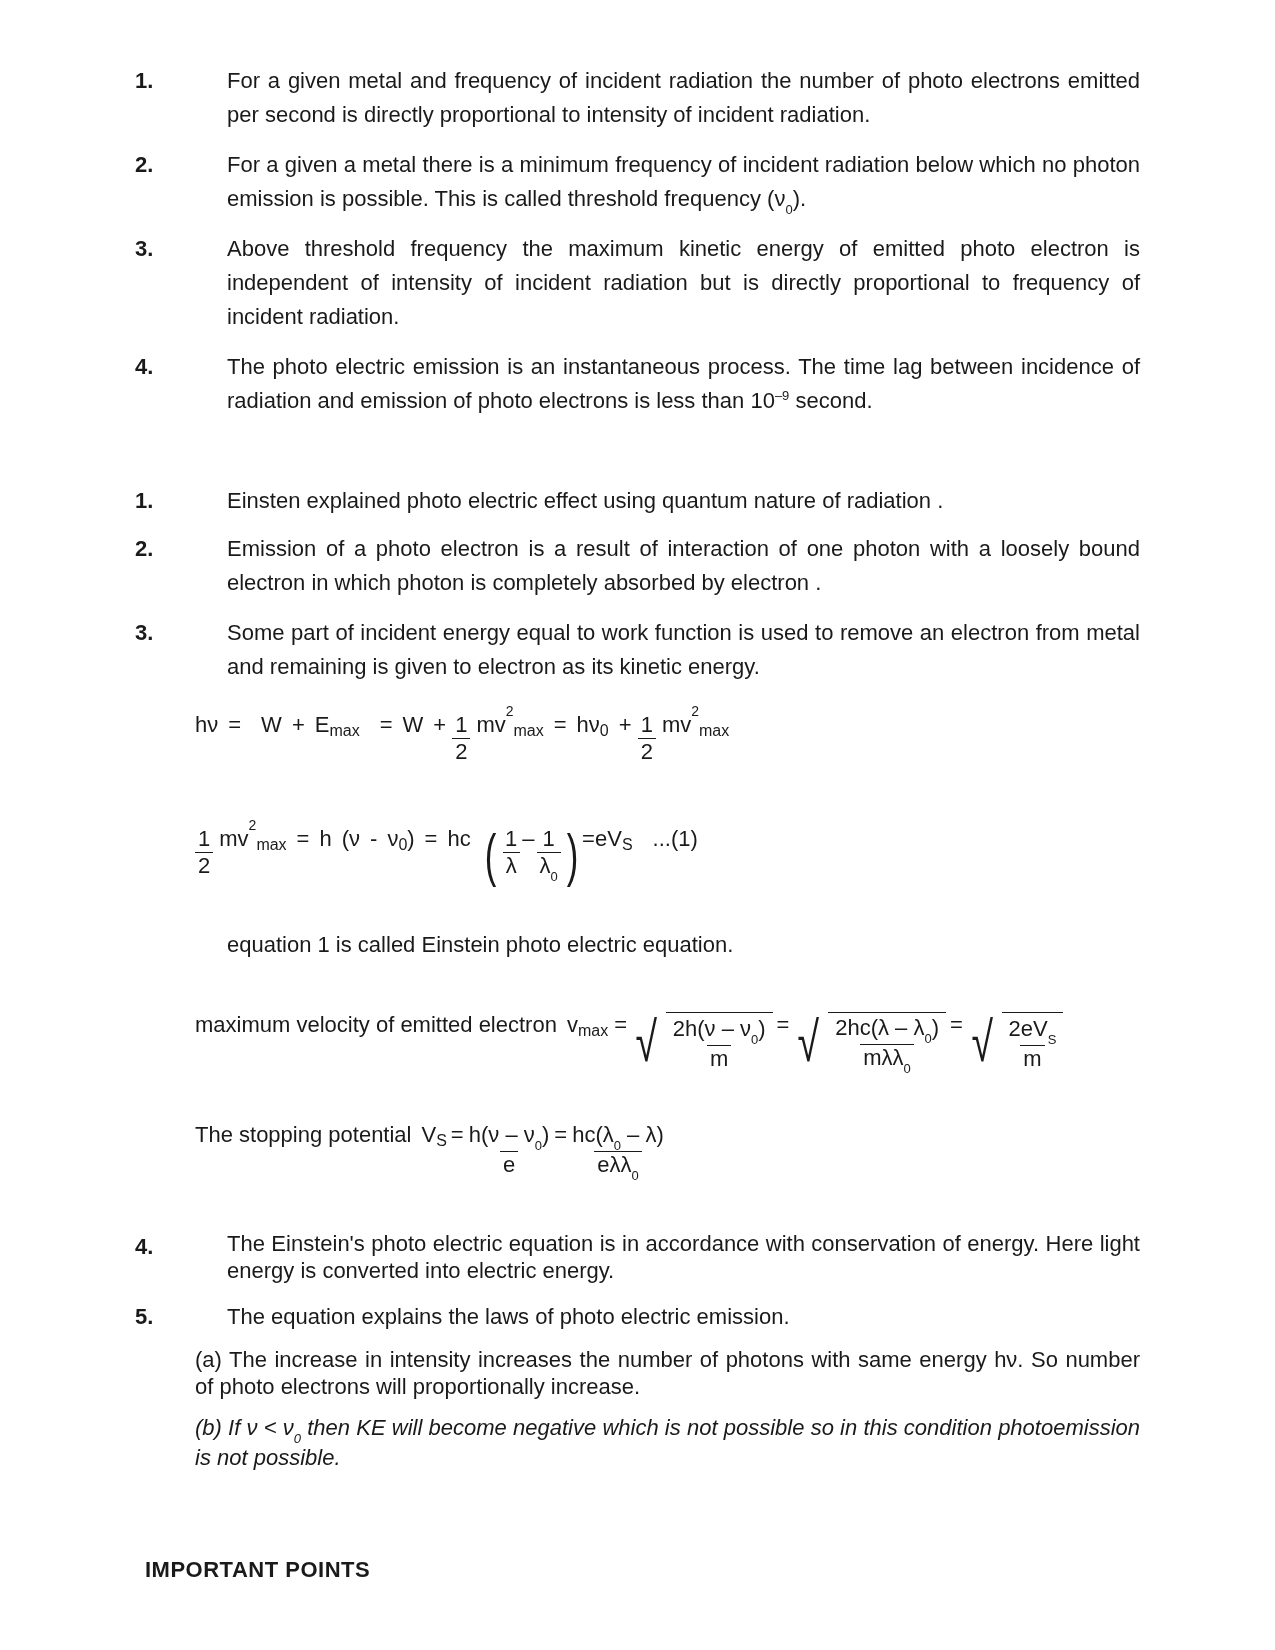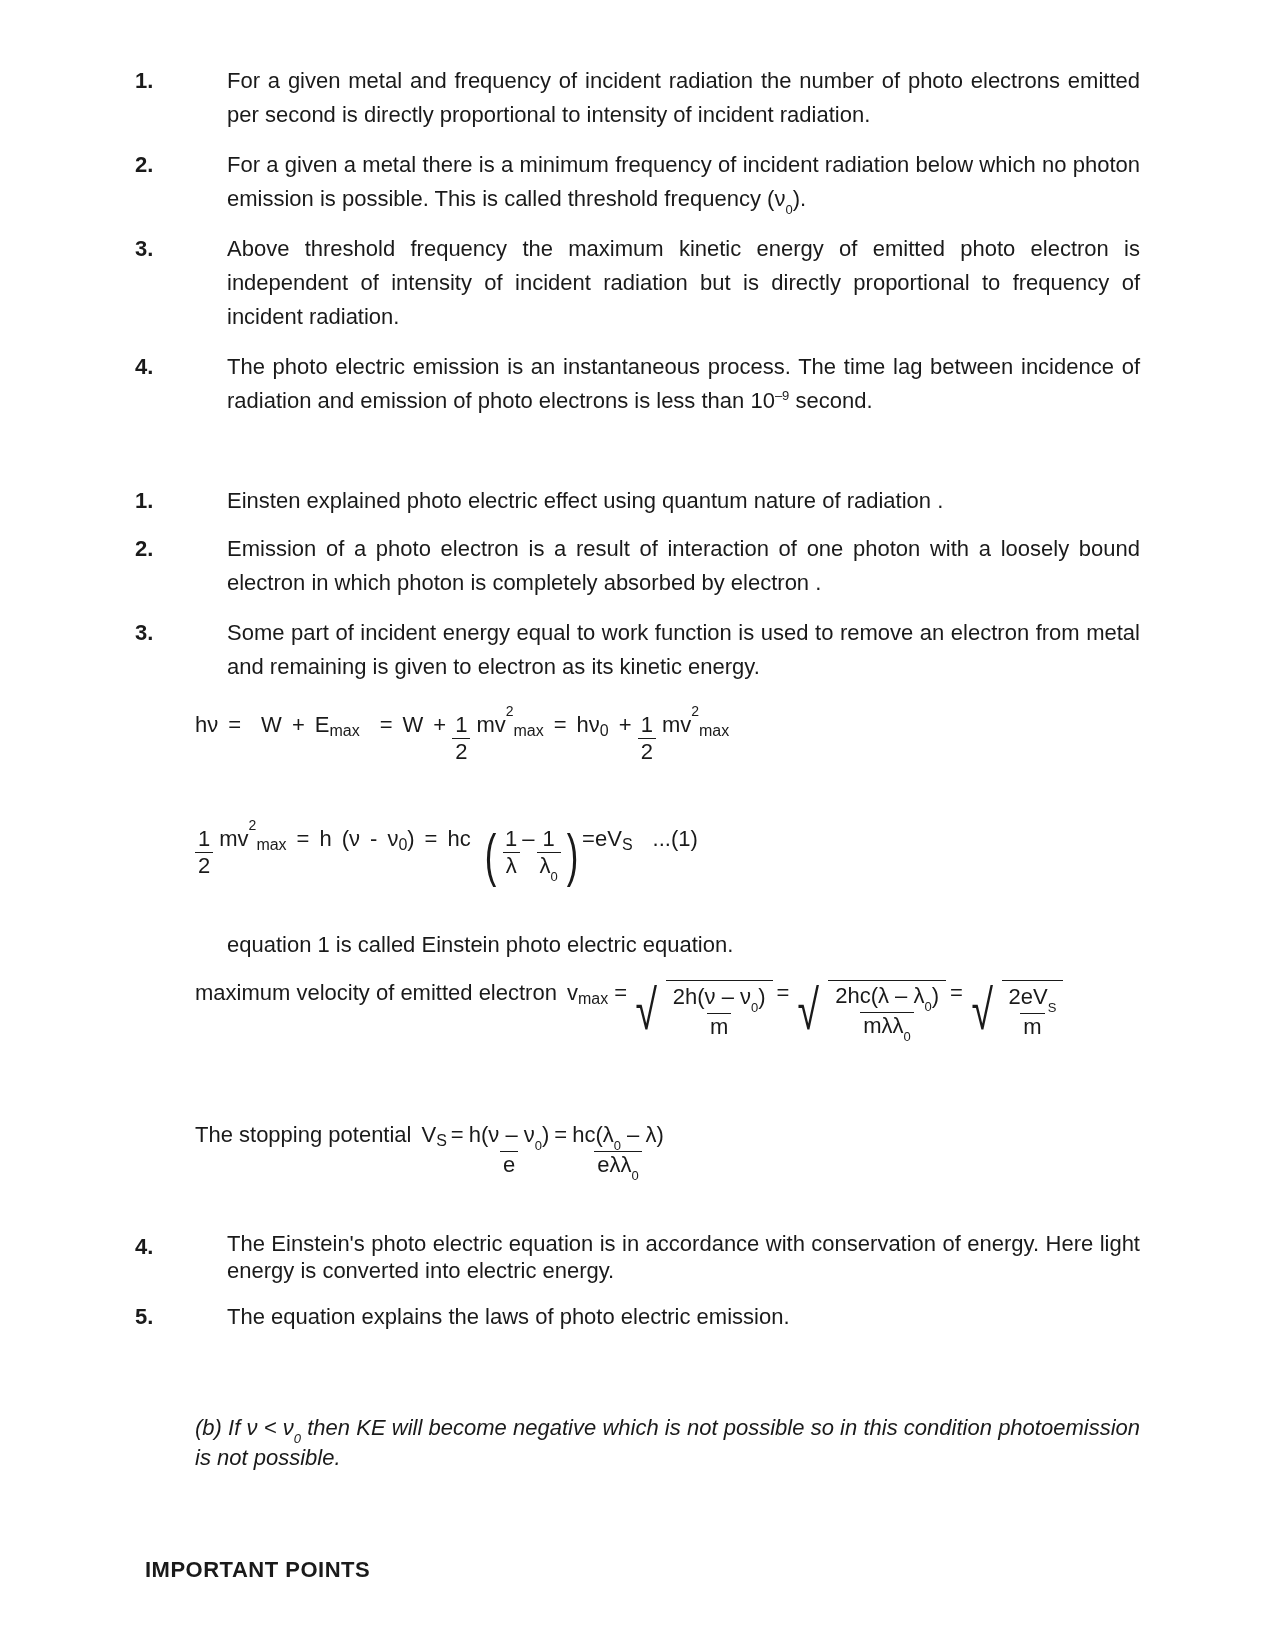--- a/index.html
+++ b/index.html
@@ -148,21 +148,21 @@
       <span class="sub">S</span>
       <span class="sp"></span>
       <span class="sp"></span>
     <span>...(1)</span>
   </div>
 
   <div class="item" style="top:928px;">
     <div class="txt">equation 1 is called Einstein photo electric equation.</div>
   </div>
 
-  <div class="eq" style="left:195px; top:980px;">
+  <div class="eq" style="left:195px; top:1012px;">
     <span>maximum velocity of emitted electron</span>
       <span class="sp"></span>
     <span>v</span>
       <span class="sub">max</span>
     <span style="margin-left:6px;">=</span>
     <span class="sqrt">
         <span class="rad">√</span>
         <span class="body">
           <span class="frac" style="margin:0 2px;">
             <span class="n"><span>2h(ν – ν</span><span class="sub0">0</span><span>)</span></span>
@@ -211,17 +211,18 @@
 
   <div class="item" style="top:1230px;">
     <span class="num">4.</span>
     <div class="txt tight">The Einstein's photo electric equation is in accordance with conservation of energy. Here light energy is converted into electric energy.</div>
   </div>
   <div class="item" style="top:1300px;">
     <span class="num">5.</span>
     <div class="txt">The equation explains the laws of photo electric emission.</div>
   </div>
 
+  <div class="sub-item" style="top:1346px;">(a) The increase in intensity increases the number of photons with same energy hν. So number of photo electrons will proportionally increase.</div>
   <div class="sub-item" style="top:1414px;font-style:italic;"><span>(b) If ν &lt; ν</span><span class="sub0">0</span><span> then KE will become negative which is not possible so in this condition photoemission is not possible.</span></div>
 
   <div class="heading" style="top:1557px; left:145px;">IMPORTANT POINTS</div>
 
 </div>
 
 </body></html>

